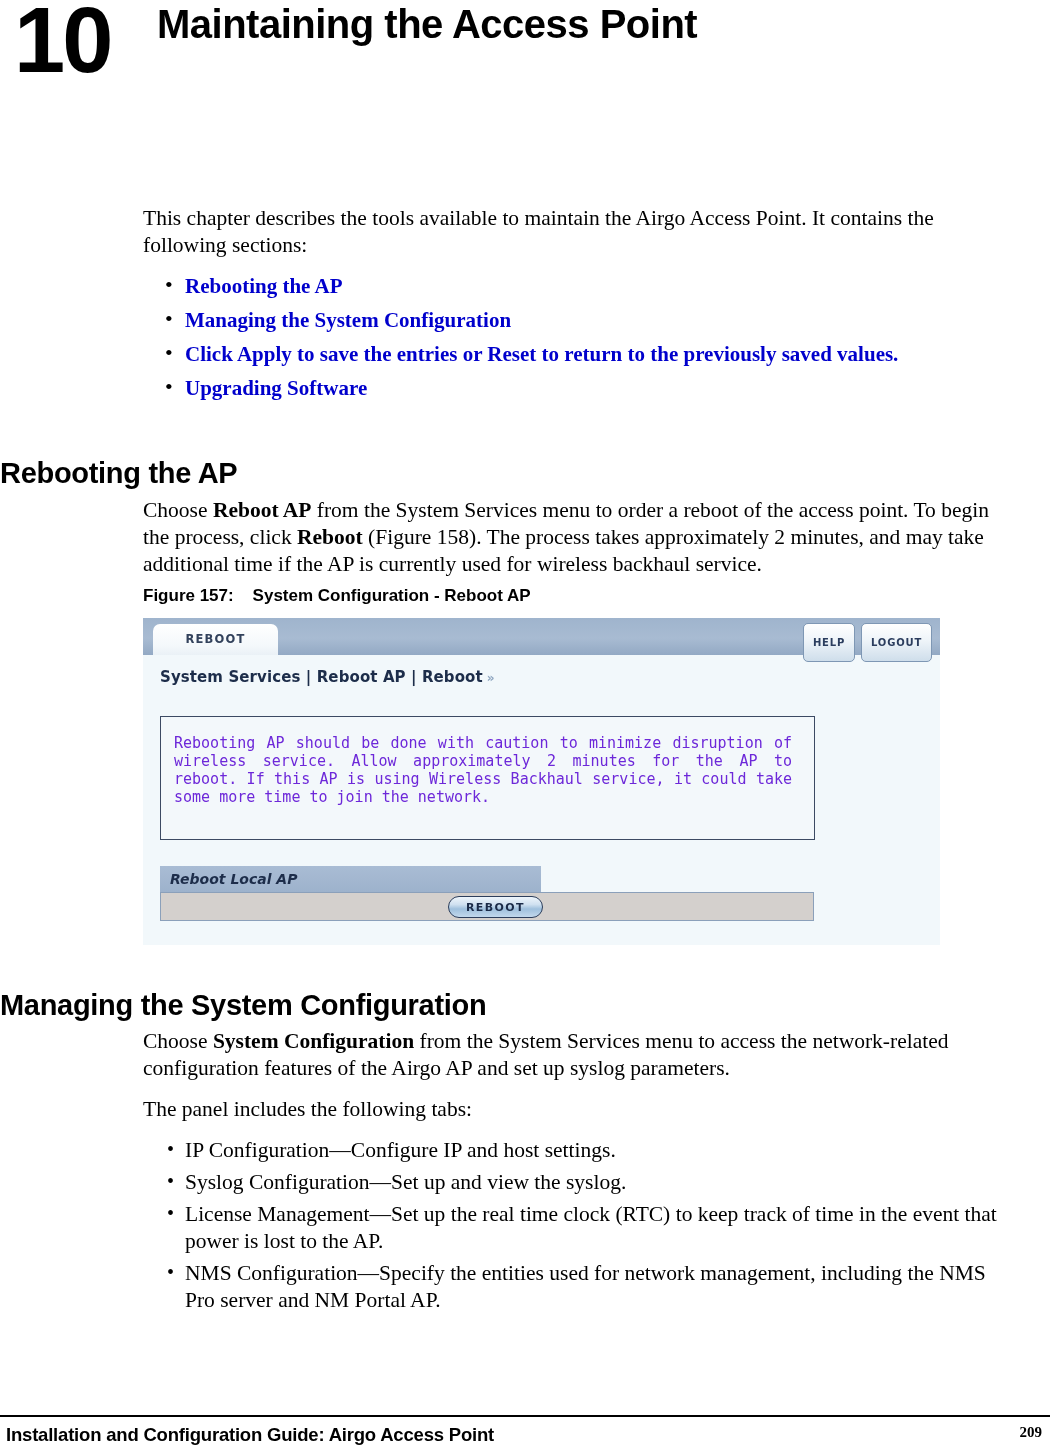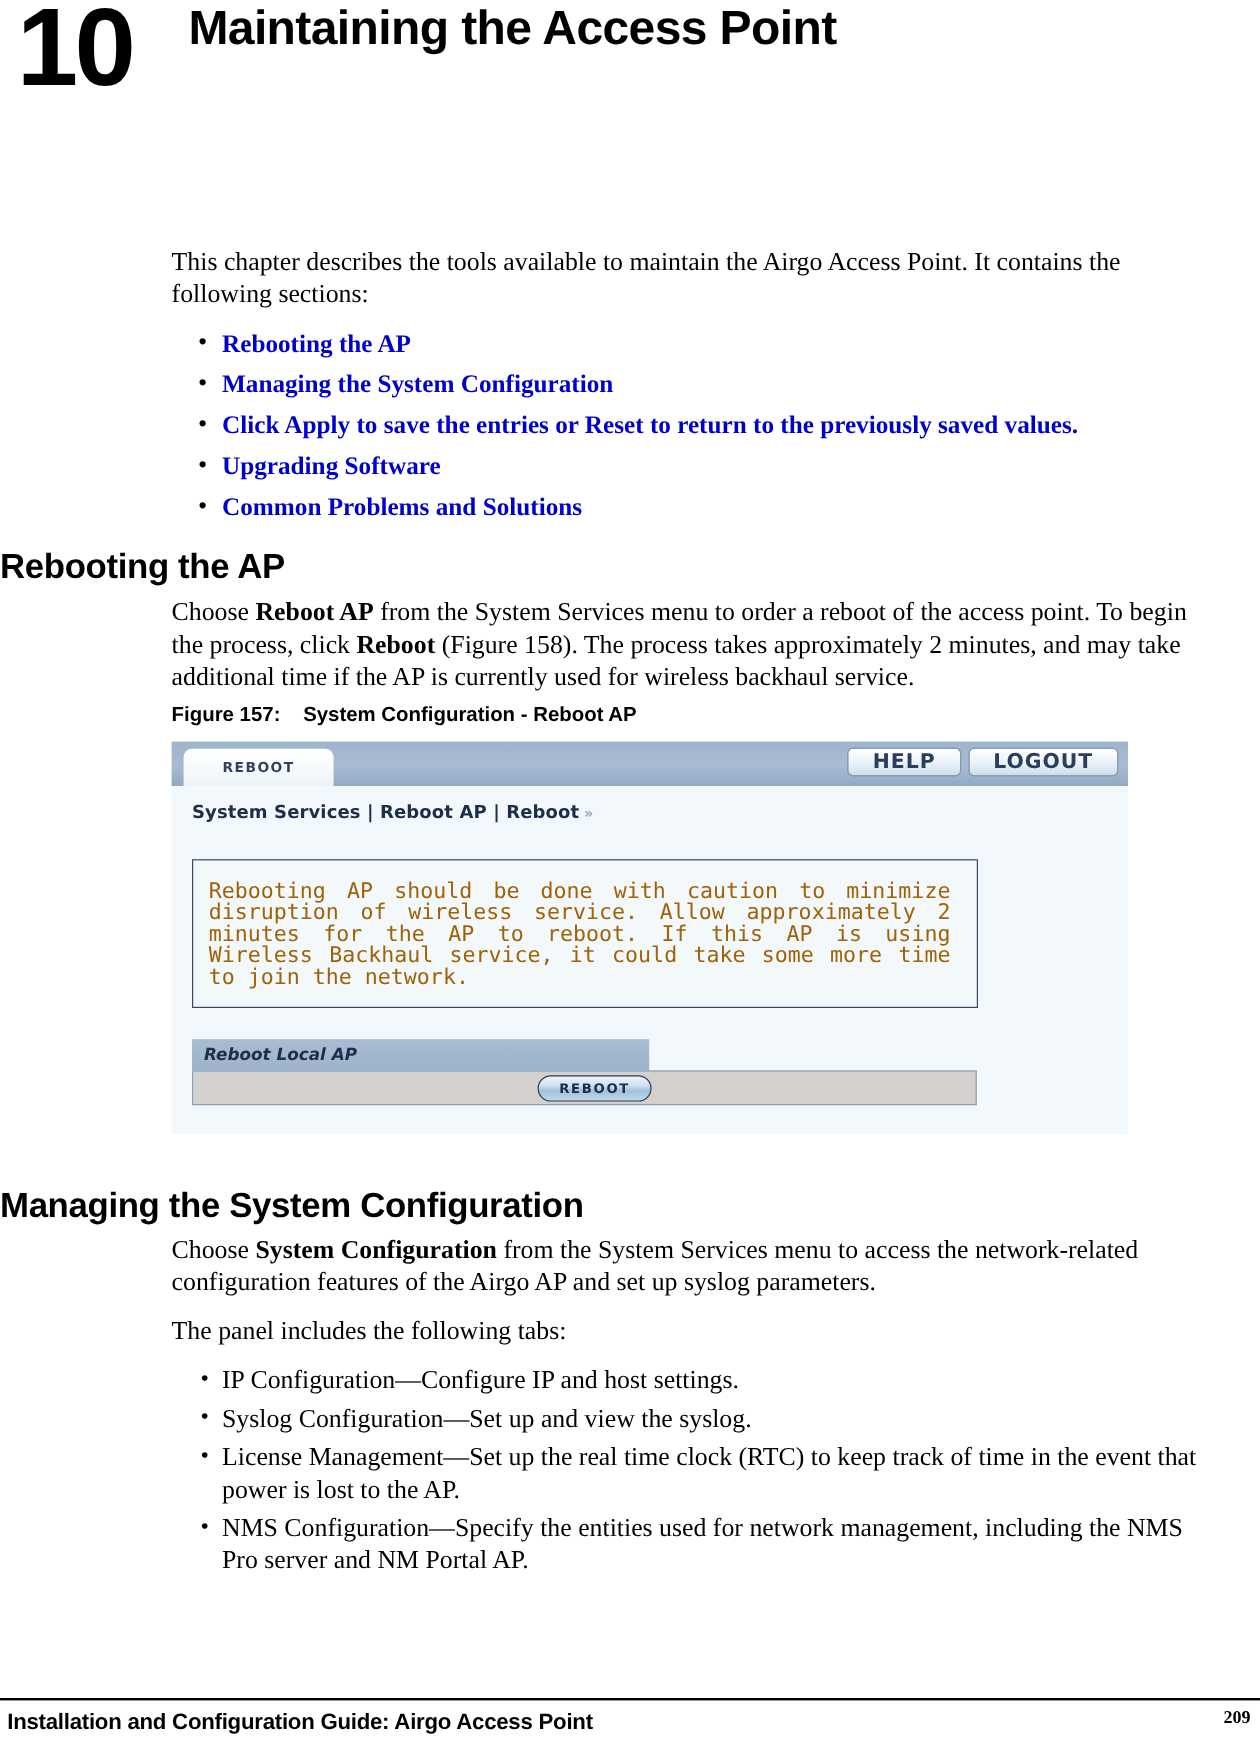--- a/index.html
+++ b/index.html
@@ -171,27 +171,27 @@
   }
   .ui-topbtns {
     position: absolute;
     right: 8px;
     top: 5px;
     display: flex;
     gap: 6px;
   }
   .ui-btn-sm {
     min-width: 52px;
-    height: 24px;
-    padding: 0 20px;
+    height: 39px;
+    padding: 0 9px;
     border-radius: 5px;
     border: 1px solid #7e97b4;
     background: linear-gradient(to bottom, #ffffff 0%, #eef4f9 45%, #cfdeeb 100%);
     color: #2b3d5e;
-    font-size: 17px;
+    font-size: 10px;
     font-weight: bold;
     letter-spacing: 0.8px;
     display: flex;
     align-items: center;
     justify-content: center;
     box-sizing: border-box;
   }
   .ui-breadcrumb {
     position: absolute;
     left: 17px;
@@ -217,23 +217,23 @@
     background: #f3f8fb;
     box-sizing: border-box;
   }
   .ui-notebox p {
     margin: 0;
     position: absolute;
     left: 13px;
     top: 17px;
     width: 618px;
     font-family: "DejaVu Sans Mono", monospace;
-    font-size: 18px;
+    font-size: 15px;
     line-height: 18px;
-    color: #a16207;
+    color: #6d28d9;
     text-align: justify;
   }
   .ui-sectionbar {
     position: absolute;
     left: 17px;
     top: 248px;
     width: 381px;
     height: 26px;
     background: linear-gradient(to bottom, #a9bcd4 0%, #9db2cc 100%);
     box-sizing: border-box;
@@ -311,21 +311,20 @@
   <div class="chapter-title">Maintaining the Access Point</div>
 </div>
 
 <div class="body-col">
   <p class="para">This chapter describes the tools available to maintain the Airgo Access Point. It contains the following sections:</p>
   <ul class="link-list">
     <li><span class="lnk">Rebooting the AP</span></li>
     <li><span class="lnk">Managing the System Configuration</span></li>
     <li><span class="lnk">Click Apply to save the entries or Reset to return to the previously saved values.</span></li>
     <li><span class="lnk">Upgrading Software</span></li>
-    <li><span class="lnk">Common Problems and Solutions</span></li>
   </ul>
 </div>
 
 <h2 class="section-heading" style="top:456px;">Rebooting the AP</h2>
 
 <div style="position:absolute; left:143px; top:497px; width:865px;">
   <p class="para"><span>Choose </span><span class="b">Reboot AP</span><span> from the System Services menu to order a reboot of the access point. To begin the process, click </span><span class="b">Reboot</span><span> (Figure 158). The process takes approximately 2 minutes, and may take additional time if the AP is currently used for wireless backhaul service.</span></p>
 </div>
 
 <div class="figure-caption" style="top:586px;"><span>Figure 157:</span>    <span>System Configuration - Reboot AP</span></div>

